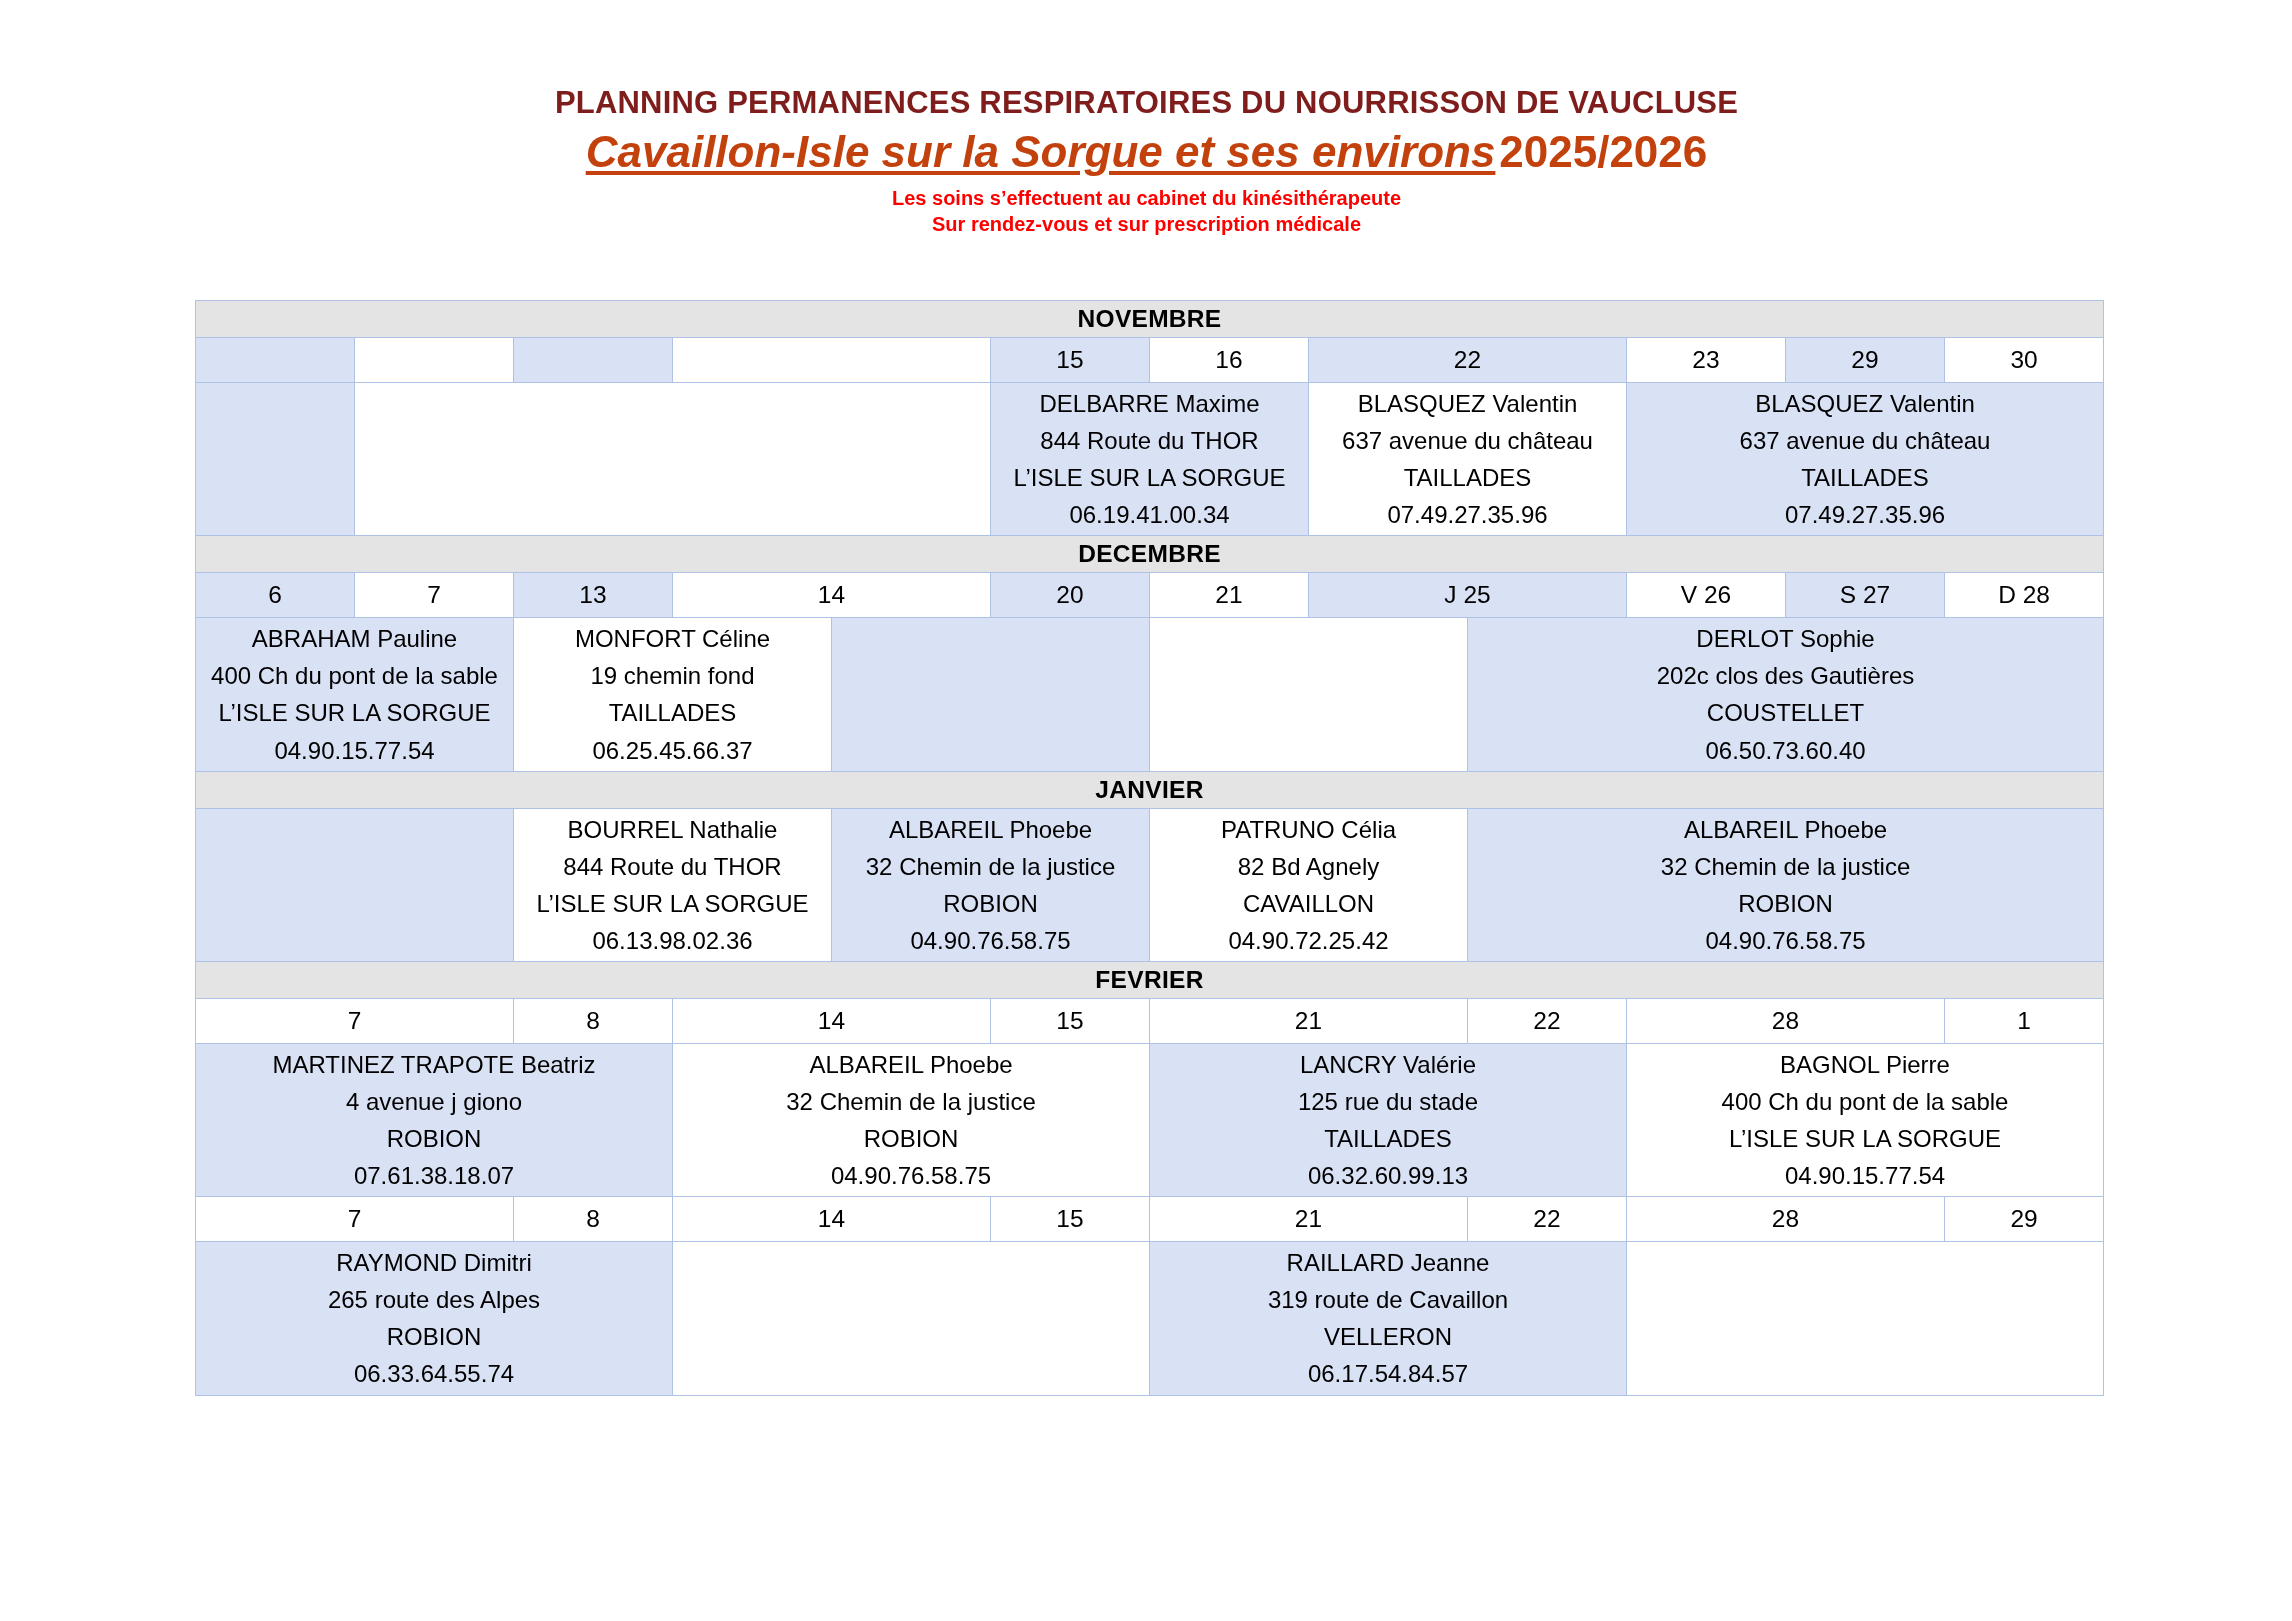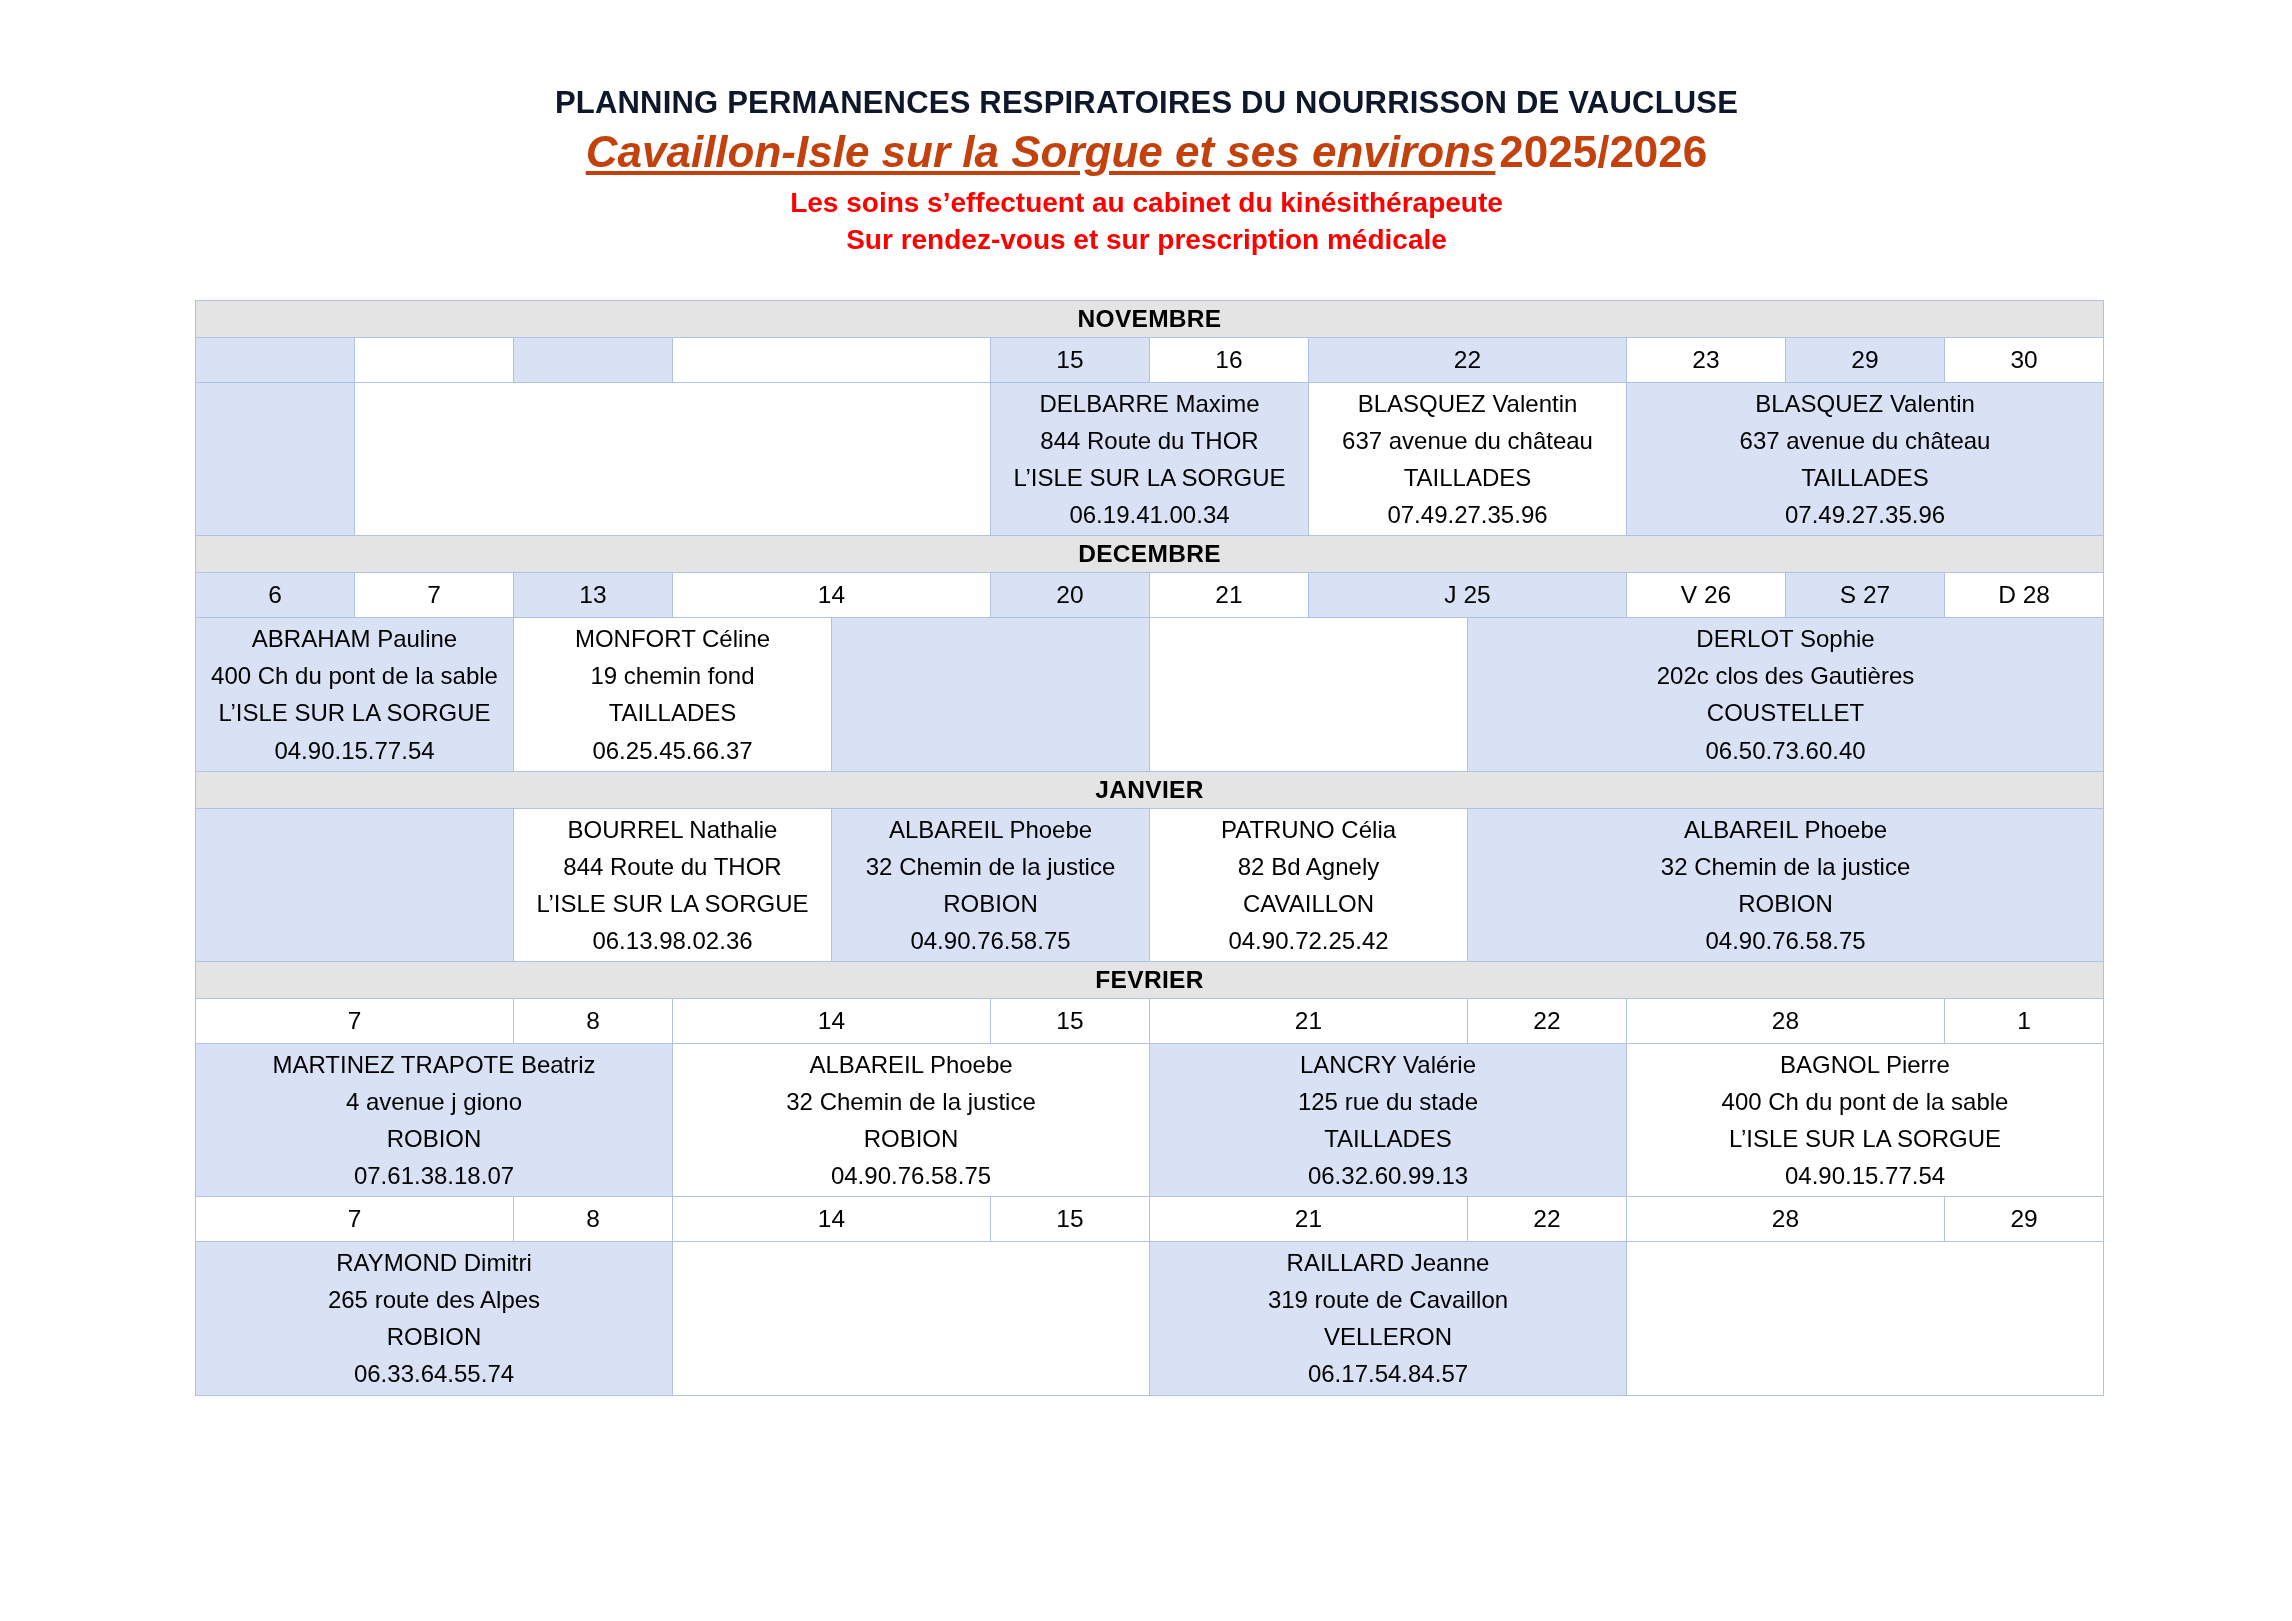--- a/index.html
+++ b/index.html
@@ -24,21 +24,21 @@
   
   .titles {
     padding-top: 86px;
     text-align: center;
   }
   .title-line1 {
     font-family: "Liberation Sans", sans-serif;
     font-weight: bold;
     font-size: 31px;
     letter-spacing: 0.2px;
-    color: #0f172a;
+    color: #7f1d1d;
     line-height: 1.12;
     white-space: nowrap;
   }
   .title-line2 {
     margin-top: 5.9px;
     line-height: 1.12;
     white-space: nowrap;
     color: #c2410c;
   }
   .title-line2 .emph {
@@ -54,21 +54,21 @@
     font-weight: bold;
     font-size: 44px;
     font-style: normal;
     padding-left: 3.9px;
   }
   .subtitle {
     margin-top: 8.8px;
     color: #FF0000;
     font-family: "Liberation Sans", sans-serif;
     font-weight: bold;
-    font-size: 28px;
+    font-size: 20px;
     line-height: 1.32;
     white-space: nowrap;
     text-align: center;
   }
 
   
   .sched-wrap {
     position: absolute;
     left: 195px;
     top: 300px;

